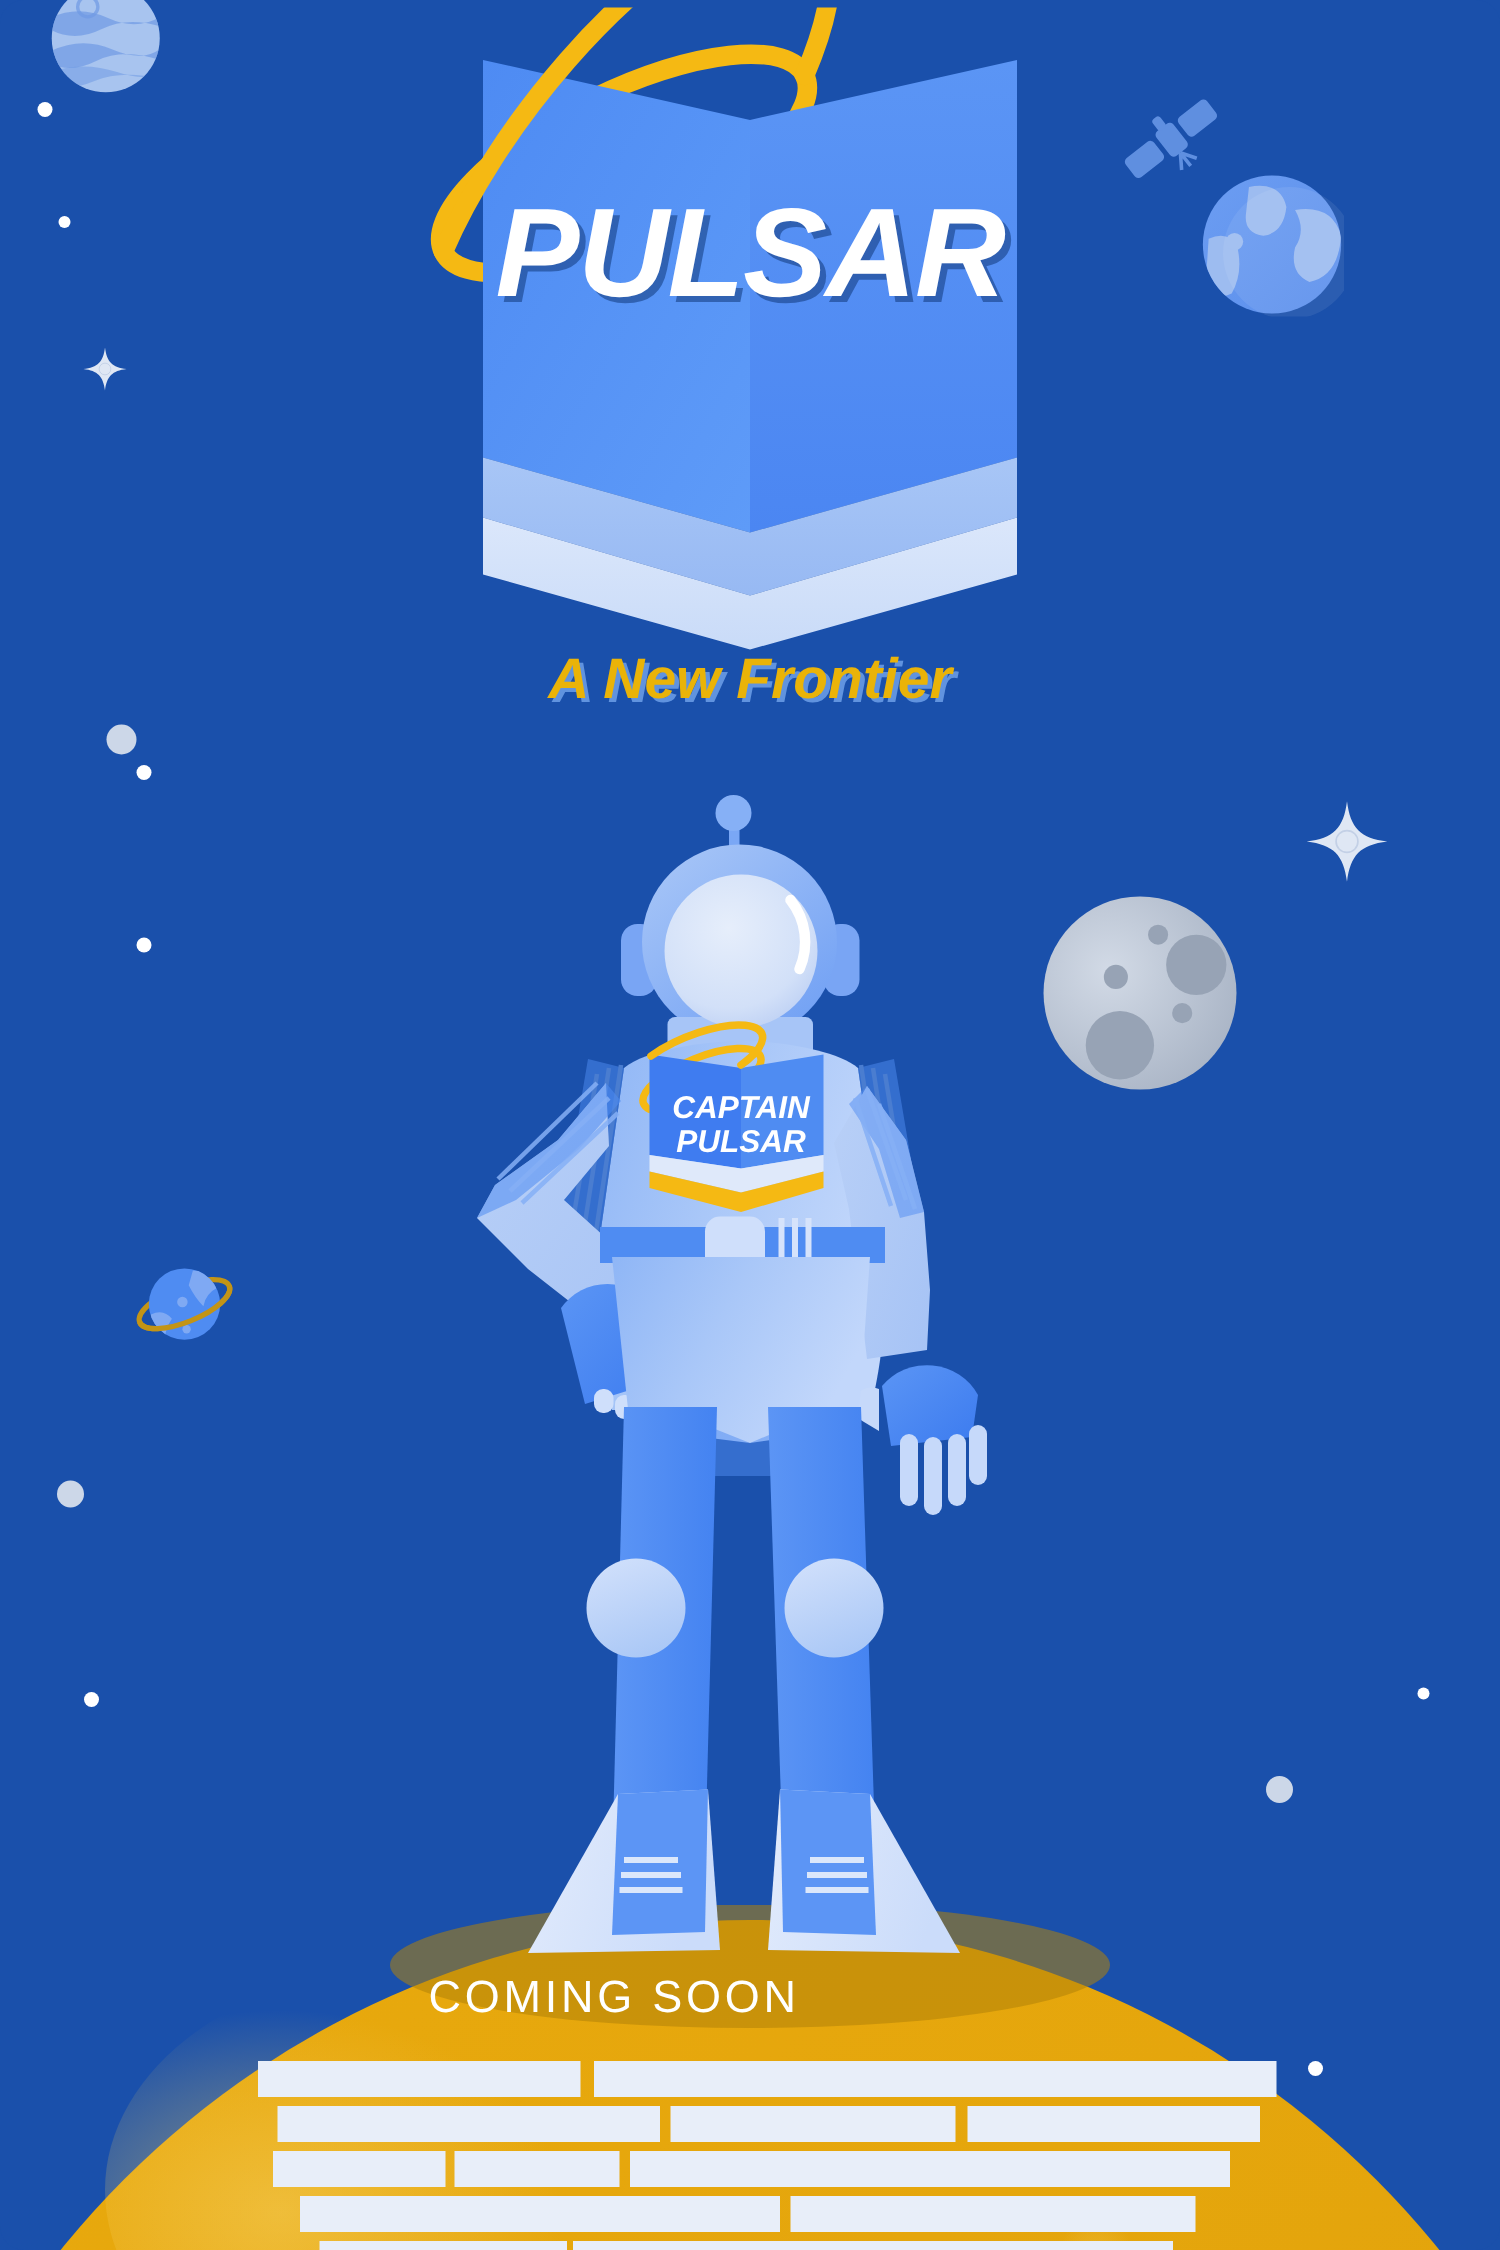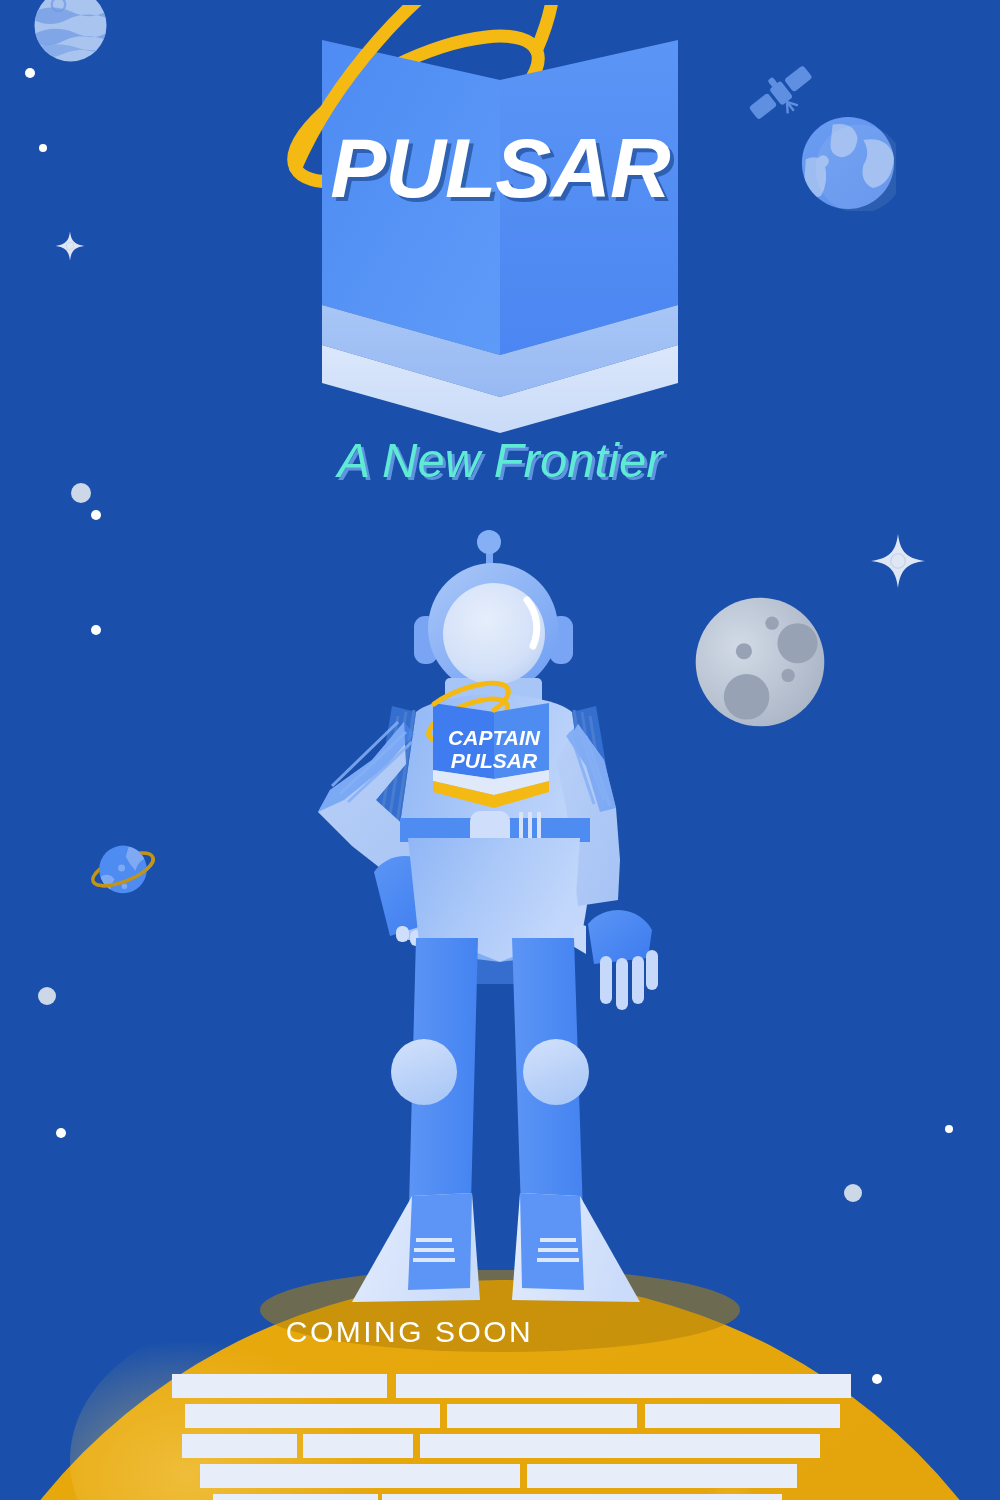--- a/index.html
+++ b/index.html
@@ -15,21 +15,21 @@
   .shieldtxt{
     position:absolute;width:100%;text-align:center;
     font-style:italic;font-weight:bold;color:#ffffff;
     letter-spacing:-1px;
     text-shadow:4px 4px 0 rgba(16,56,122,.55);
   }
 
   
   #subtitle{
     position:absolute;left:0;top:432px;width:1000px;text-align:center;
-    font-size:49px;font-style:italic;font-weight:normal;color:#5eead4;
+    font-size:38px;font-style:italic;font-weight:bold;color:#eab308;
     letter-spacing:0px;
     text-shadow:3px 3px 0 rgba(120,170,240,.75);
   }
 
   
   #coming-soon{
     position:absolute;left:0;top:1315px;width:819px;text-align:center;
     font-size:30px;font-weight:400;color:#ffffff;letter-spacing:2.5px;
     z-index:40;
   }

